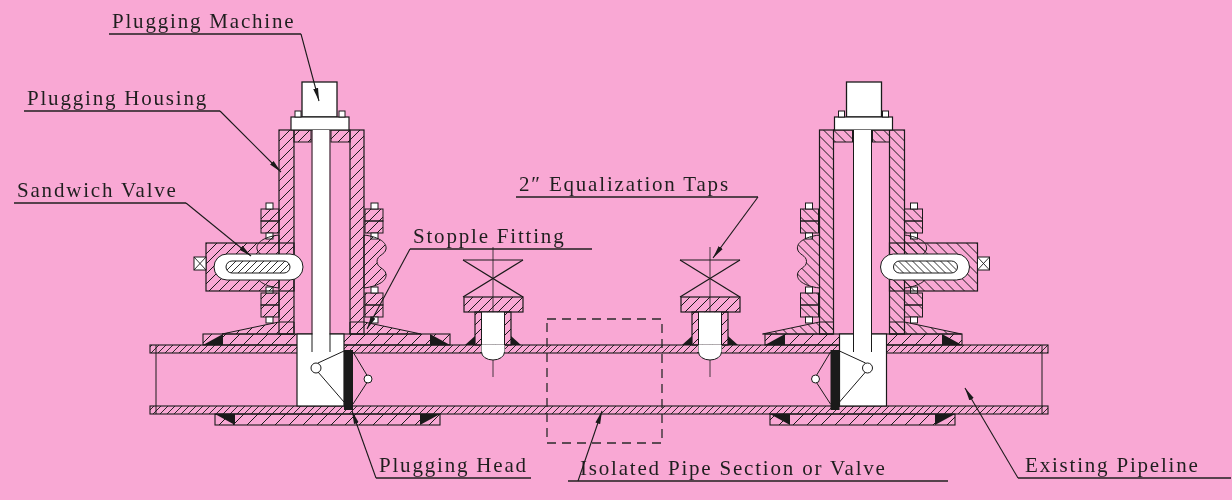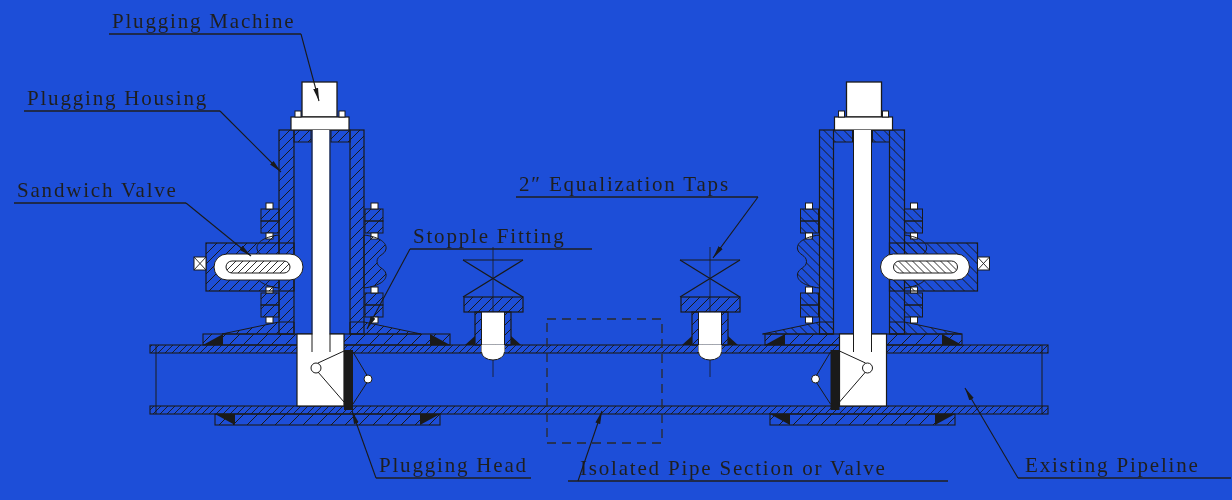--- a/index.html
+++ b/index.html
@@ -1,16 +1,16 @@
 <!DOCTYPE html>
 <html><head>
 <meta charset="utf-8">
 <style>
   html,body{margin:0;padding:0;background:#ffffff;}
-  .stage{position:relative;width:1232px;height:500px;background:#1d4ed8;overflow:hidden;}
+  .stage{position:relative;width:1232px;height:500px;background:#f9a8d4;overflow:hidden;}
   svg{display:block;}
   text.cad{font-family:"Liberation Serif","DejaVu Serif",serif;font-size:21px;letter-spacing:1.8px;fill:#1f1f1f;}
 </style>
 </head>
 <body>
 
 <div class="stage">
 <svg width="1232" height="500" viewBox="0 0 1232 500">
   <defs>
     <pattern id="hfine" patternUnits="userSpaceOnUse" width="7" height="7">

